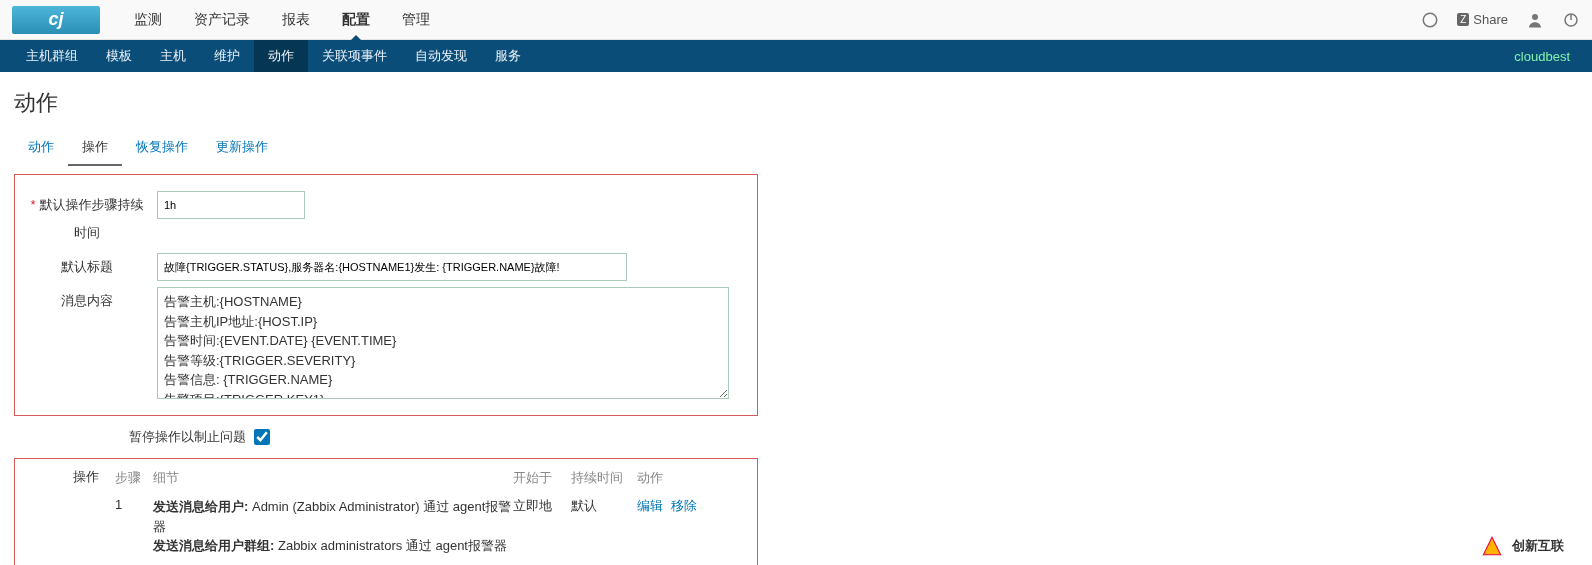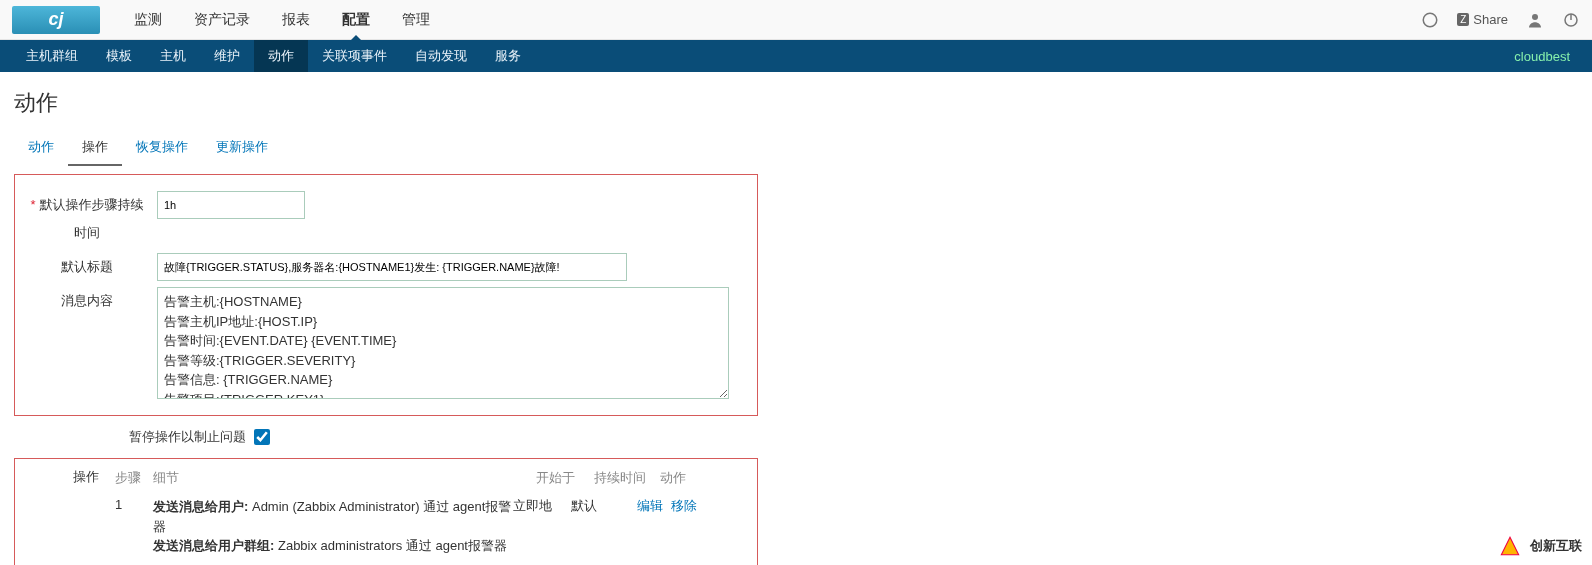--- a/index.html
+++ b/index.html
@@ -40,27 +40,27 @@
   .w-small { width:148px;}
   .w-med { width:470px;}
   textarea.fi { width:572px; height:112px; border:1px solid #acb; padding:4px 6px; font-family:Liberation Sans, sans-serif; font-size:13px; resize:both; line-height:1.5; color:#333;}
   .checkbox-row { padding:8px 14px 8px 0; display:flex; align-items:center;}
   .checkbox-row .lbl { width:254px; text-align:right; padding-right:8px;}
   input[type=checkbox] { width:16px; height:16px; accent-color:#0275b8; }
   
   .ops-box { border:1px solid #d65a5a; margin: 4px 14px; width:744px; padding:6px 6px 10px 6px; }
   .ops-label { width:88px; text-align:right; padding-right:10px; color:#333; line-height:24px; float:left; margin-left:-94px;}
   .ops-table-head { display:flex; color:#888; padding:4px 0 6px;}
-  .oh1{width:38px;} .oh2{width:360px;} .oh3{width:58px;margin-left:23px;} .oh4{width:66px;} .oh5{width:42px;}
+  .oh1{width:38px;} .oh2{width:360px;} .oh3{width:58px;} .oh4{width:66px;} .oh5{width:42px;}
   .ops-row { display:flex; padding:4px 0;}
   .or1{width:38px;} .or2{width:360px; line-height:1.5;} .or3{width:58px;} .or4{width:66px;} .or5{display:flex; gap:8px;}
   .link { color:#0275b8; cursor:pointer;}
   
   
-  .watermark { position:fixed; right:10px; bottom:6px; display:flex; align-items:center; gap:7px; font-weight:bold; color:#333;}
+  .watermark { position:fixed; right:28px; bottom:6px; display:flex; align-items:center; gap:7px; font-weight:bold; color:#333;}
   .wm-icon { width:26px; height:26px; }
 </style>
 </head>
 <body>
 
 <div class="top-header">
   <div class="logo">cj</div>
   <div class="top-nav">
     <div class="top-nav-item">监测</div>
     <div class="top-nav-item">资产记录</div>

